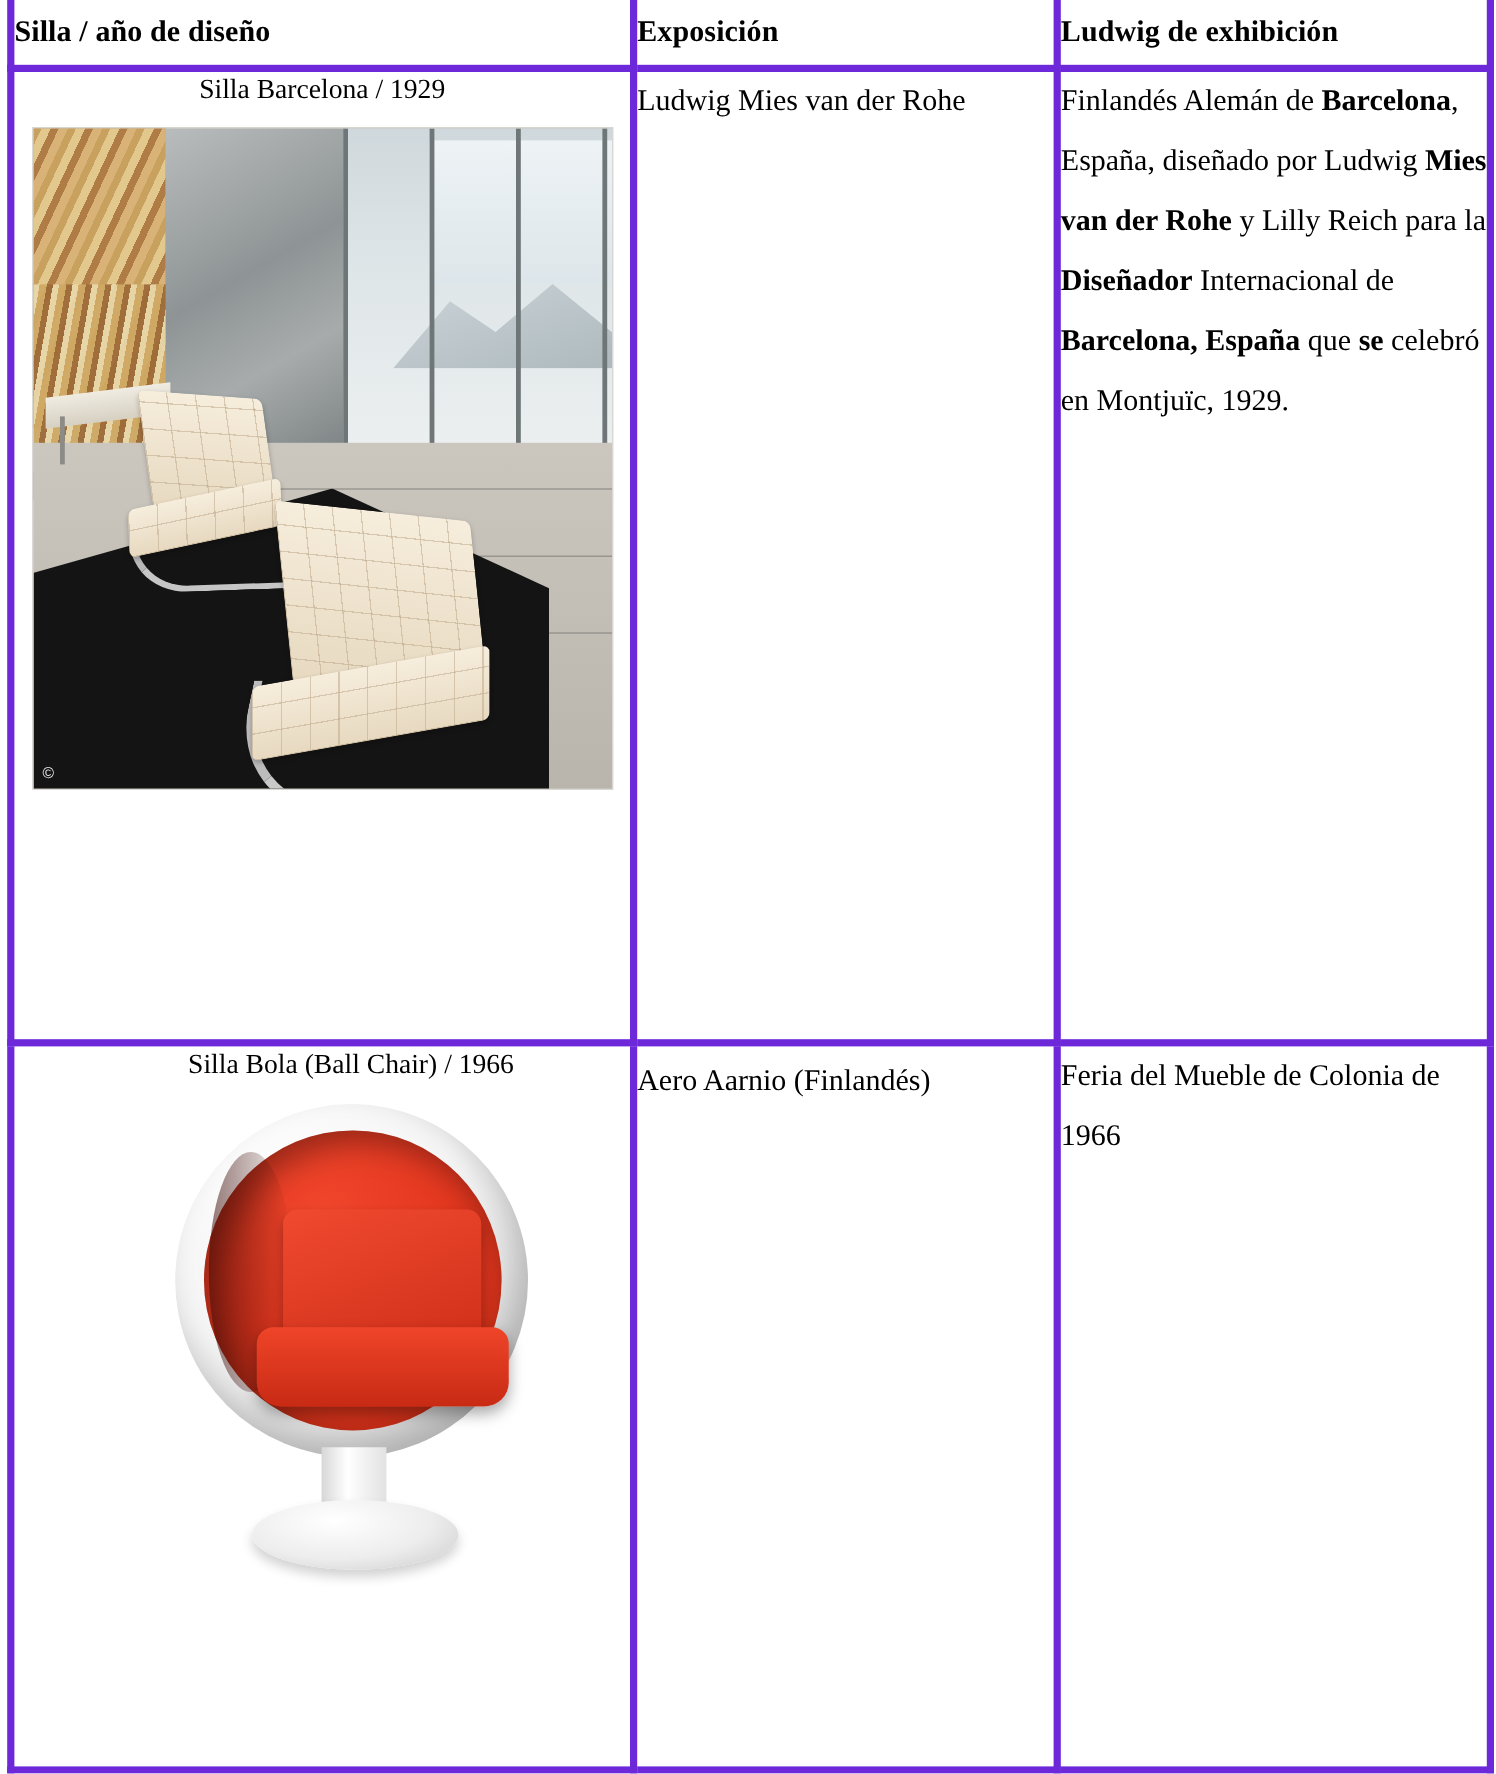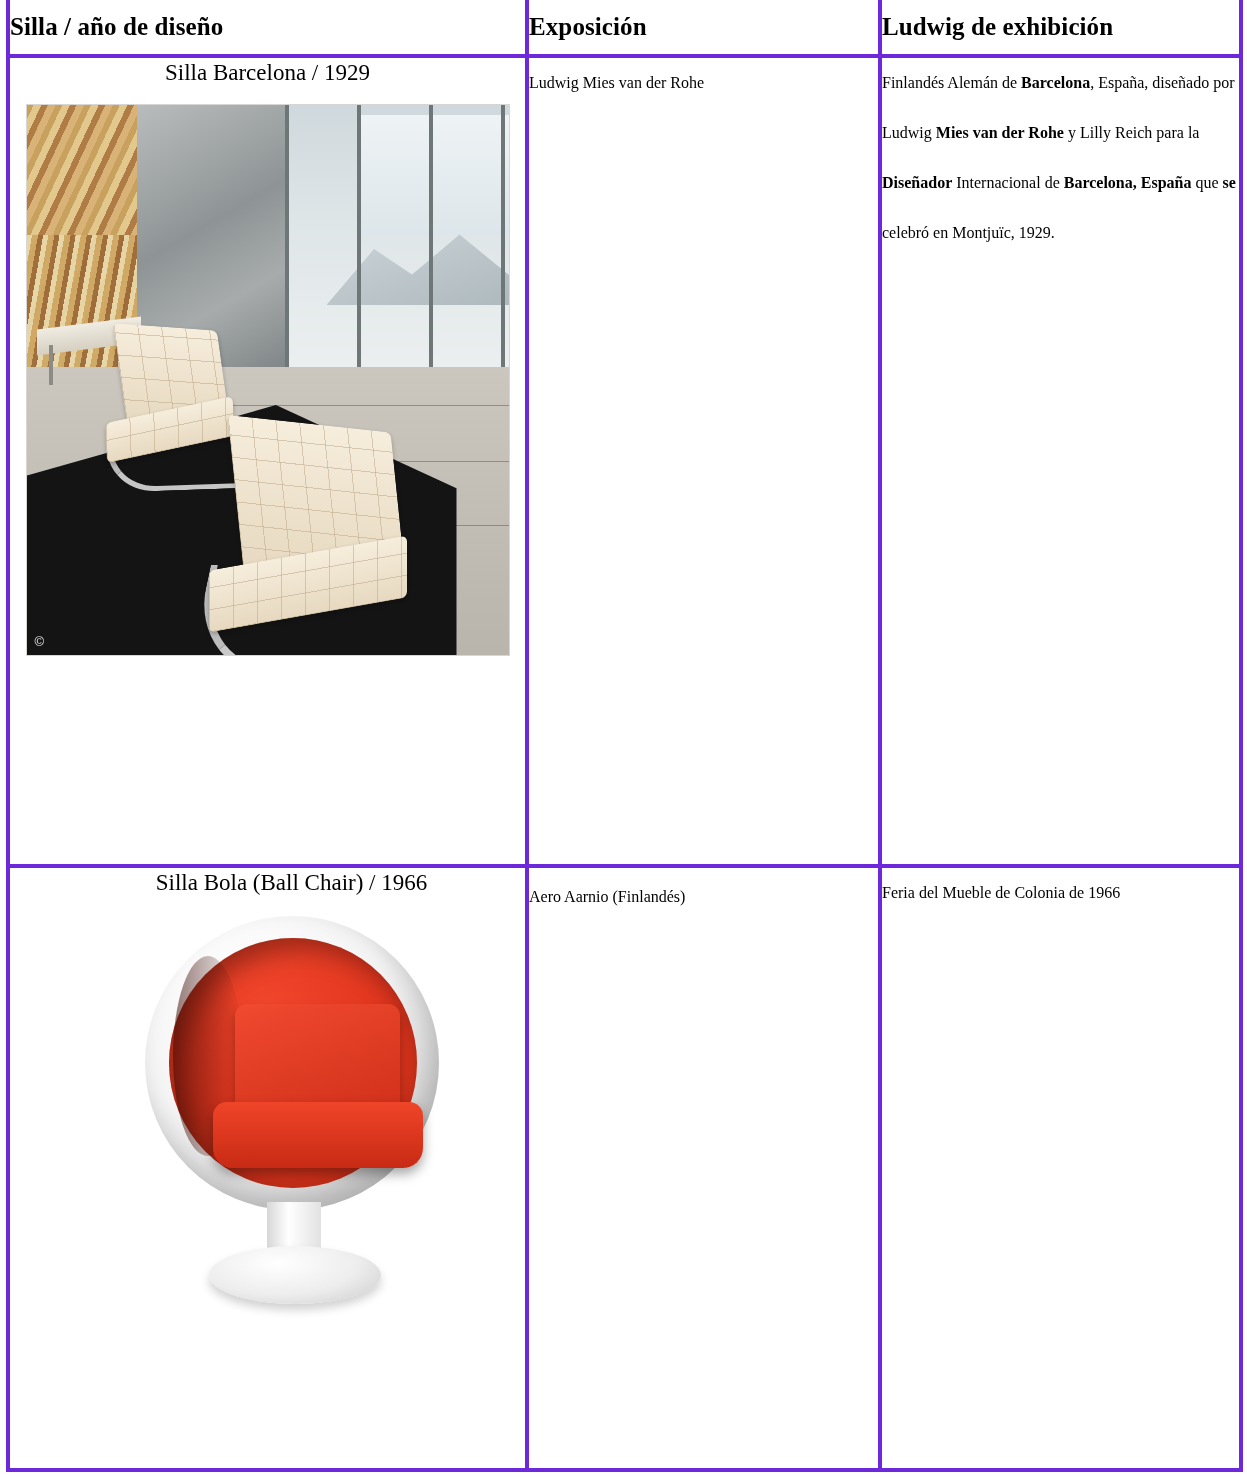--- a/index.html
+++ b/index.html
@@ -16,21 +16,21 @@
   }
 
   table.chair-table {
     border-collapse: collapse;
     width: 1233px;
     margin: 0 0 0 6px;
     table-layout: fixed;
   }
   table.chair-table td,
   table.chair-table th {
-    border: 4px solid #6d28d9;
+    border: 6px solid #6d28d9;
     vertical-align: top;
     padding: 0;
   }
 
   
   col.col-chair  { width: 519px; }
   col.col-design { width: 353px; }
   col.col-space  { width: 361px; }
 
   
@@ -55,21 +55,21 @@
   }
   .chair-title {
     font-size: 23px;
     line-height: 30px;
     display: block;
     margin-bottom: 16px;
   }
 
   .designer-cell, .space-cell {
     padding: 14px 12px 10px 14px;
-    font-size: 16px;
+    font-size: 25px;
     line-height: 50px;
   }
   .designer-cell.r1 { text-align: justify; }
   .designer-cell.r2 { text-align: left; line-height: 30px; padding-top: 14px;}
   .space-cell b { font-weight: bold; }
   .space-cell.r2 { line-height: 50px; }
 
   .row1 .chair-cell { height: 806px; }
   .row2 .chair-cell { height: 600px; padding-left: 48px; }
 

